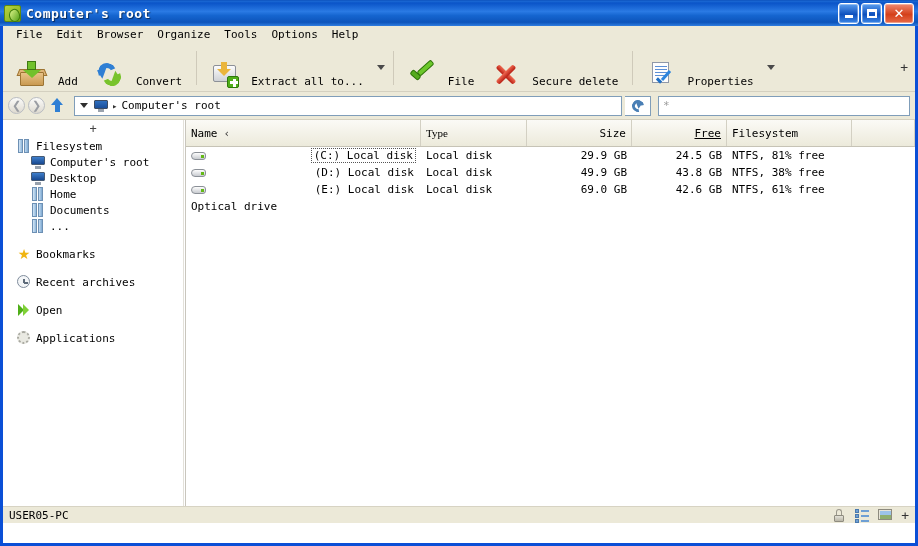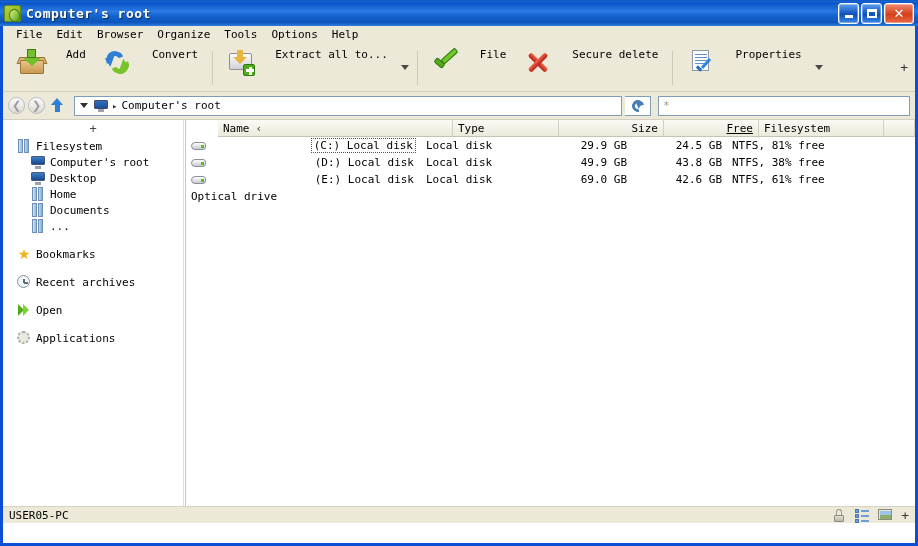--- a/index.html
+++ b/index.html
@@ -80,23 +80,23 @@
 
   
   .toolbar{
     height:48px; background:#ece9d8;
     border-bottom:1px solid #d4d0c0;
     display:flex; align-items:center;
     position:relative;
     padding-left:6px;
   }
   .tbtn{
-    display:flex;align-items:flex-start;
+    display:flex;align-items:flex-end;
     height:42px; padding:0 8px;
-    cursor:default; gap:20px;
+    cursor:default; gap:12px;
     border:1px solid transparent;
   }
   .tbtn .lbl{ font-size:11px; color:#000; white-space:nowrap; }
   .tsep{ width:1px; height:34px; background:#cfcaba; margin:0 5px; }
   .caret{
     width:0;height:0;border-left:4px solid transparent;border-right:4px solid transparent;
     border-top:5px solid #4a4a4a; margin-left:4px; margin-right:3px; cursor:default;
   }
   .toolbar .plus{
     position:absolute; right:7px; top:16px;
@@ -345,32 +345,32 @@
     border-top:6px solid transparent;border-bottom:6px solid transparent;border-left:6px solid #7fd137;
   }
   .ti-gear{
     width:13px;height:13px;border-radius:50%;
     border:2px dotted #a9a9a1; background:#e9e9e2;
   }
 
   
   .listpane{ flex:1 1 auto; background:#ffffff; position:relative; }
   .lhead{
-    display:flex; height:17px;
+    display:flex; height:27px;
     background:linear-gradient(to bottom,#fbfaf6,#eceadb);
     border-bottom:1px solid #c6c3b6;
-    font-size:11px; color:#000;margin-left:32px;
+    font-size:11px; color:#000;
   }
   .lhead .hc{
     display:flex; align-items:center;
     border-right:1px solid #d3d0c3;
     padding:0 5px; cursor:default; overflow:hidden; white-space:nowrap;
   }
   .hc.c-name{ width:235px; flex:0 0 235px; }
-  .hc.c-type{ width:106px; flex:0 0 106px; }
+  .hc.c-type{ width:106px; flex:0 0 106px;font-family:Liberation Serif, serif; }
   .hc.c-size{ width:105px; flex:0 0 105px; justify-content:flex-end; }
   .hc.c-free{ width:95px; flex:0 0 95px; justify-content:flex-end;text-decoration:underline; }
   .hc.c-fs{ width:125px; flex:0 0 125px; }
   .hc.c-rest{ flex:1 1 auto; }
   .sortmark{ margin-left:6px; font-size:11px; color:#333; }
 
   .lrow{ display:flex; height:17px; align-items:center; font-size:11px; color:#000; }
   .cell{ padding:0 5px; overflow:hidden; white-space:nowrap; display:flex; align-items:center; }
   .cell.c-name{ width:235px; flex:0 0 235px; gap:4px;justify-content:space-between; }
   .cell.c-type{ width:106px; flex:0 0 106px; }

